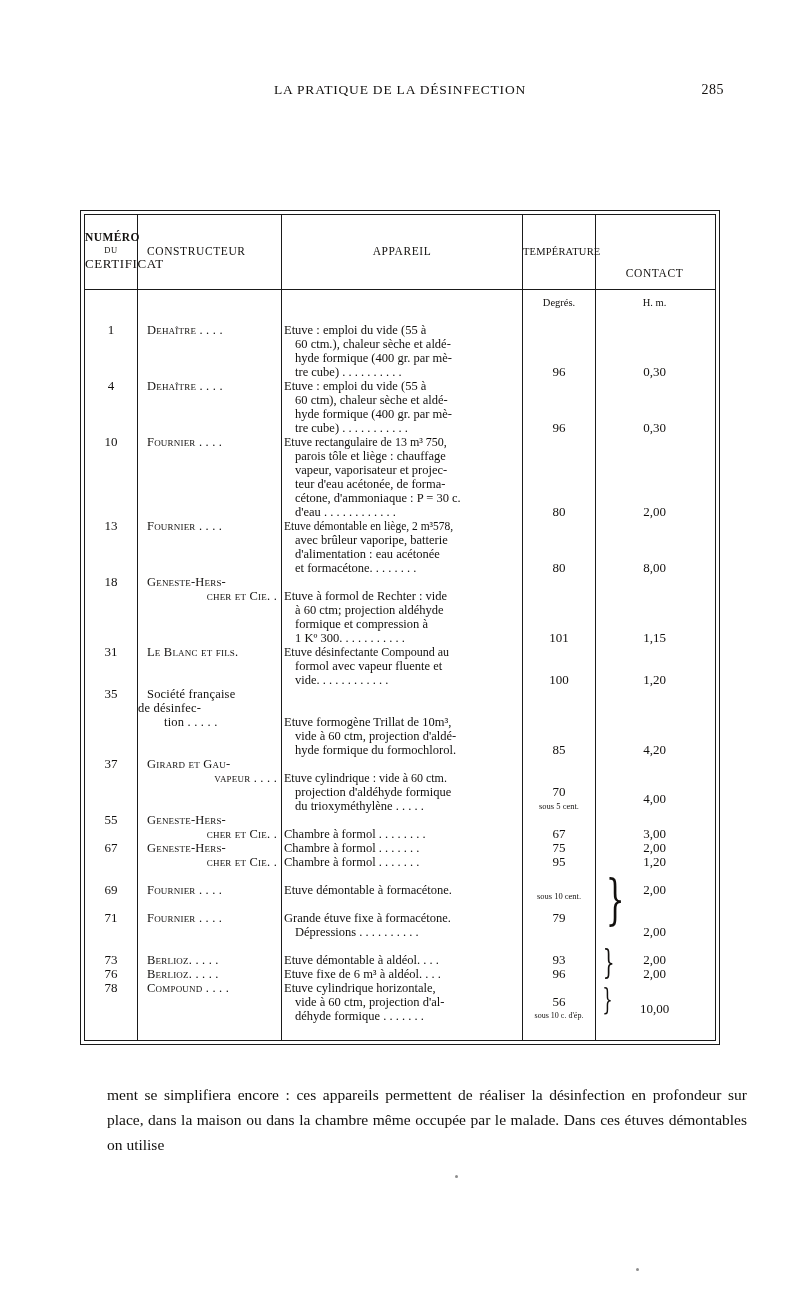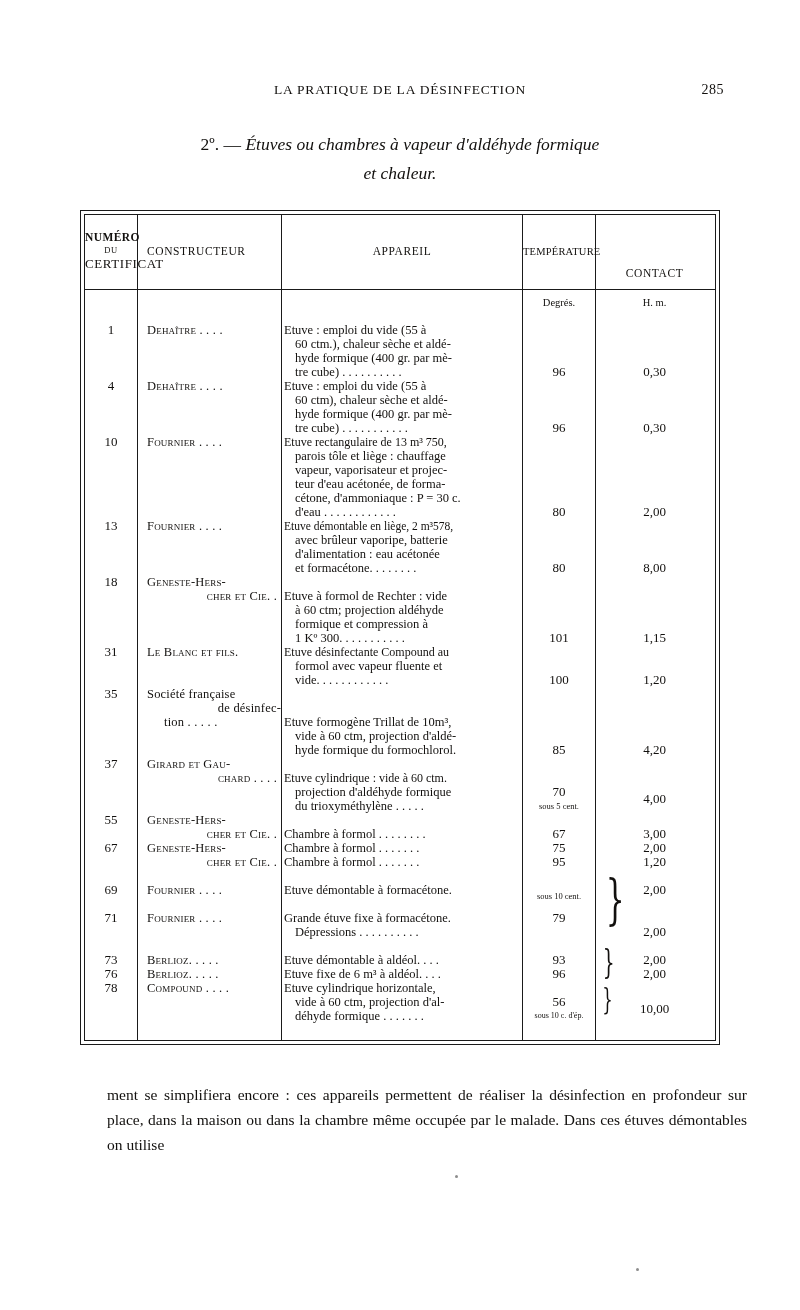--- a/index.html
+++ b/index.html
@@ -145,21 +145,21 @@
   .cons-ln {
     width: 143px;
     font-size: 12.5px;
     font-variant: small-caps;
     padding-left: 9px;
     box-sizing: border-box;
     letter-spacing: 0.2px;
   }
   .cons-ln.plain { font-variant: normal; }
   .cons-ln.right { text-align: right; padding-right: 4px; padding-left: 0; }
-  .cons-ln.center { text-align: right; padding-left: 0; }
+  .cons-ln.center { text-align: left; padding-left: 0; }
   .app-ln {
     width: 238px;
     font-size: 12.5px;
     padding-left: 2px;
     box-sizing: border-box;
   }
   .app-ln.ind { padding-left: 13px; }
   .app-ln.just {
     text-align: justify;
   }
@@ -205,28 +205,20 @@
 </head>
 <body>
 
 <div class="page">
 
   <div class="runhead">
     <div class="title">LA PRATIQUE DE LA DÉSINFECTION</div>
     <div class="folio">285</div>
   </div>
 
-  <div class="sec-head">
-    <div>
-      <span class="num">2º.</span>
-      <span class="num">—</span>
-      <span>Étuves ou chambres à vapeur d'aldéhyde formique</span>
-    </div>
-    <div>et chaleur.</div>
-  </div>
 
   <div class="tbl">
     <div class="tbl-inner">
 
       <div class="vrule v1"></div>
       <div class="vrule v2"></div>
       <div class="vrule v3"></div>
       <div class="vrule v4"></div>
       <div class="hrule h-head"></div>
 
@@ -266,21 +258,21 @@
         <div class="ln cons-ln" style="top:60px">Dehaître . . . .</div>
         <div class="ln cons-ln" style="top:116px">Fournier . . . .</div>
         <div class="ln cons-ln" style="top:200px">Fournier . . . .</div>
         <div class="ln cons-ln" style="top:256px">Geneste-Hers-</div>
         <div class="ln cons-ln right" style="top:270px">cher et Cie. .</div>
         <div class="ln cons-ln" style="top:326px">Le Blanc et fils.</div>
         <div class="ln cons-ln plain" style="top:368px">Société française</div>
         <div class="ln cons-ln plain center" style="top:382px">de désinfec-</div>
         <div class="ln cons-ln plain" style="top:396px;padding-left:26px">tion . . . . .</div>
         <div class="ln cons-ln" style="top:438px">Girard et Gau-</div>
-        <div class="ln cons-ln right" style="top:452px">chard . . . .</div>
+        <div class="ln cons-ln right" style="top:452px">vapeur . . . .</div>
         <div class="ln cons-ln" style="top:494px">Geneste-Hers-</div>
         <div class="ln cons-ln right" style="top:508px">cher et Cie. .</div>
         <div class="ln cons-ln" style="top:522px">Geneste-Hers-</div>
         <div class="ln cons-ln right" style="top:536px">cher et Cie. .</div>
         <div class="ln cons-ln" style="top:564px">Fournier . . . .</div>
         <div class="ln cons-ln" style="top:592px">Fournier . . . .</div>
         <div class="ln cons-ln" style="top:634px">Berlioz. . . . .</div>
         <div class="ln cons-ln" style="top:648px">Berlioz. . . . .</div>
         <div class="ln cons-ln" style="top:662px">Compound . . . .</div>
       </div>

